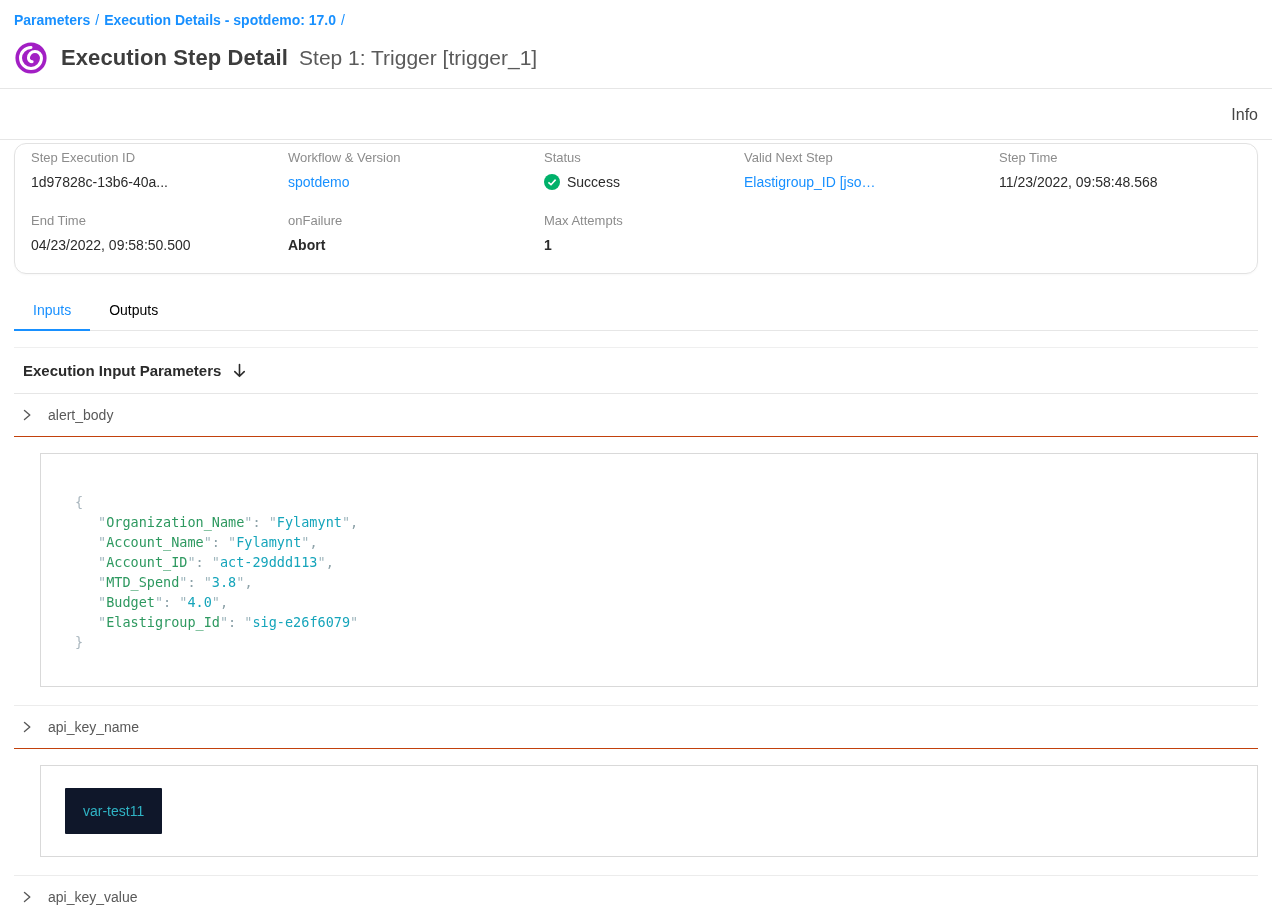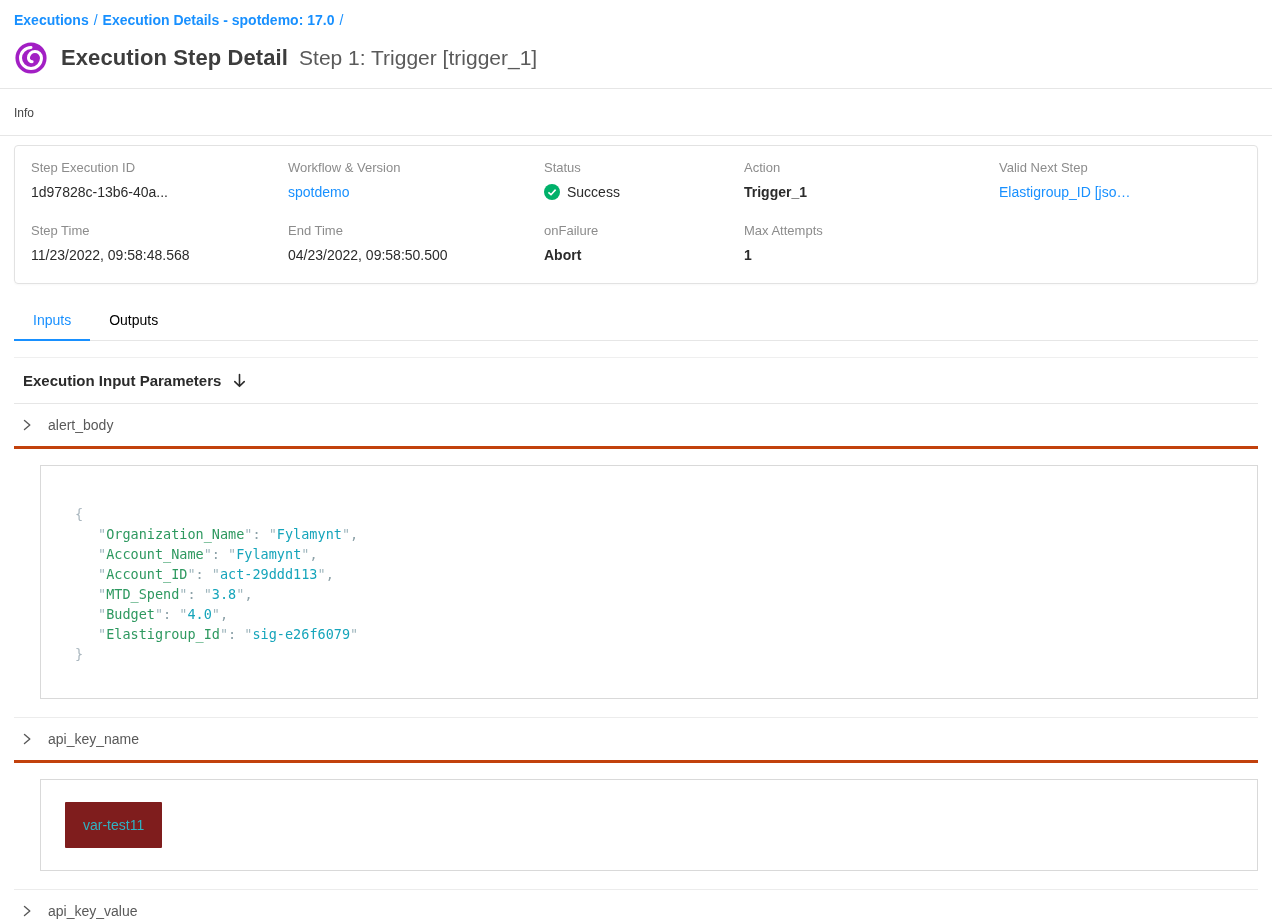--- a/index.html
+++ b/index.html
@@ -20,26 +20,26 @@
 
   
   .title-row { display: flex; align-items: center; gap: 13px; margin-top: 13px; padding-bottom: 13px; }
   .logo { width: 34px; height: 34px; flex: 0 0 auto; display: inline-flex; }
   .page-title { font-size: 22px; font-weight: 700; color: #3d3d3d; letter-spacing: .1px; }
   .page-subtitle { font-size: 21px; font-weight: 400; color: #5a5a5a; margin-left: -2px; }
 
   .hr-full { border: none; border-top: 1px solid #e6e6e6; margin: 0 -14px; }
   .hr-light { border: none; border-top: 1px solid #ececec; margin: 0; }
 
-  .info-heading { font-size: 12px; color: #454545; padding: 17px 0 15px 0; }
+  .info-heading { font-size: 16px; color: #454545; padding: 17px 0 15px 0; text-align: right; }
 
   
   .info-card {
-    border: 1px solid #e2e2e2; border-radius: 4px;
-    padding: 14px 16px 20px 16px; margin-top: 9px;
+    border: 1px solid #e2e2e2; border-radius: 12px;
+    padding: 6px 16px 20px 16px; margin-top: 3px;
     box-shadow: 0 1px 2px rgba(0,0,0,.03);
   }
   .info-grid { display: grid; grid-template-columns: 257px 256px 200px 255px 1fr; row-gap: 23px; }
   .field-label { font-size: 13px; color: #8c8c8c; margin-bottom: 9px; }
   .field-value { font-size: 14px; color: #2b2b2b; white-space: nowrap; overflow: hidden; }
   .field-value.link { color: #1890ff; cursor: pointer; }
   .field-value.bold { font-weight: 700; }
   .status-wrap { display: flex; align-items: center; gap: 7px; }
   .check-icon { width: 16px; height: 16px; display: inline-flex; }
 
@@ -53,21 +53,21 @@
   
   .params-header {
     display: flex; align-items: center; gap: 11px;
     padding: 14px 9px; font-size: 15px; font-weight: 600; color: #2b2b2b;
     border-bottom: 1px solid #e6e6e6;
   }
   .arrow-down { display: inline-flex; cursor: pointer; }
 
   .param-row {
     display: flex; align-items: center; gap: 15px;
-    padding: 13px 7px; border-bottom: 3px solid #c2410c; cursor: pointer;
+    padding: 13px 7px; border-bottom: 1px solid #c2410c; cursor: pointer;
   }
   .param-row.last { border-bottom: none; }
   .param-name { font-size: 14px; color: #595959; }
   .chevron { display: inline-flex; width: 12px; height: 12px; }
 
   .param-content { margin: 16px 0 18px 26px; border: 1px solid #d9d9d9; background: #fff; }
   .code-box {
     padding: 38px 0 34px 34px;
     font-family: "DejaVu Sans Mono", monospace;
     font-size: 13.5px; line-height: 20px;
@@ -75,31 +75,31 @@
   .code-line { white-space: pre; }
   .code-line.ind { padding-left: 23px; }
   .j-brace { color: #a9b6be; }
   .j-q     { color: #9fb6bd; }
   .j-key   { color: #2e9960; }
   .j-val   { color: #16a5bb; }
   .j-p     { color: #8ca1a8; }
 
   .param-content.pad { padding: 22px 24px; }
   .value-tag {
-    display: inline-block; background: #7f1d1d; color: #2fb3c4;
+    display: inline-block; background: #0f172a; color: #2fb3c4;
     font-size: 14px; padding: 15px 18px; border-radius: 1px;
   }
 </style>
 </head>
 <body>
 
 <div class="page">
 
   <div class="breadcrumb">
-    <a>Executions</a><span class="sep">/</span><a>Execution Details - spotdemo: 17.0</a><span class="sep">/</span>
+    <a>Parameters</a><span class="sep">/</span><a>Execution Details - spotdemo: 17.0</a><span class="sep">/</span>
   </div>
 
   <div class="title-row">
     <span class="logo">
       <svg viewBox="0 0 24 24" width="34" height="34">
         <circle cx="12" cy="12" r="11" fill="#a21fc4"></circle>
         <path d="M12 4.6 a7.4 7.4 0 1 0 7.4 7.4 a4.6 4.6 0 0 0 -4.6 -4.6 a4.6 4.6 0 0 0 -4.6 4.6 a2.6 2.6 0 0 0 2.6 2.6" fill="none" stroke="#ffffff" stroke-width="2.1" stroke-linecap="round"></path>
       </svg>
     </span>
     <span class="page-title">Execution Step Detail</span>
@@ -131,24 +131,20 @@
           <span class="check-icon">
             <svg viewBox="0 0 16 16" width="16" height="16">
               <circle cx="8" cy="8" r="8" fill="#00b16a"></circle>
               <path d="M4.4 8.3 L7 10.7 L11.6 5.6" fill="none" stroke="#ffffff" stroke-width="1.6"></path>
             </svg>
           </span>
           <span>Success</span>
         </div>
       </div>
 
-      <div class="field">
-        <div class="field-label">Action</div>
-        <div class="field-value bold">Trigger_1</div>
-      </div>
 
       <div class="field">
         <div class="field-label">Valid Next Step</div>
         <div class="field-value link">Elastigroup_ID [jso…</div>
       </div>
 
       <div class="field">
         <div class="field-label">Step Time</div>
         <div class="field-value">11/23/2022, 09:58:48.568</div>
       </div>

